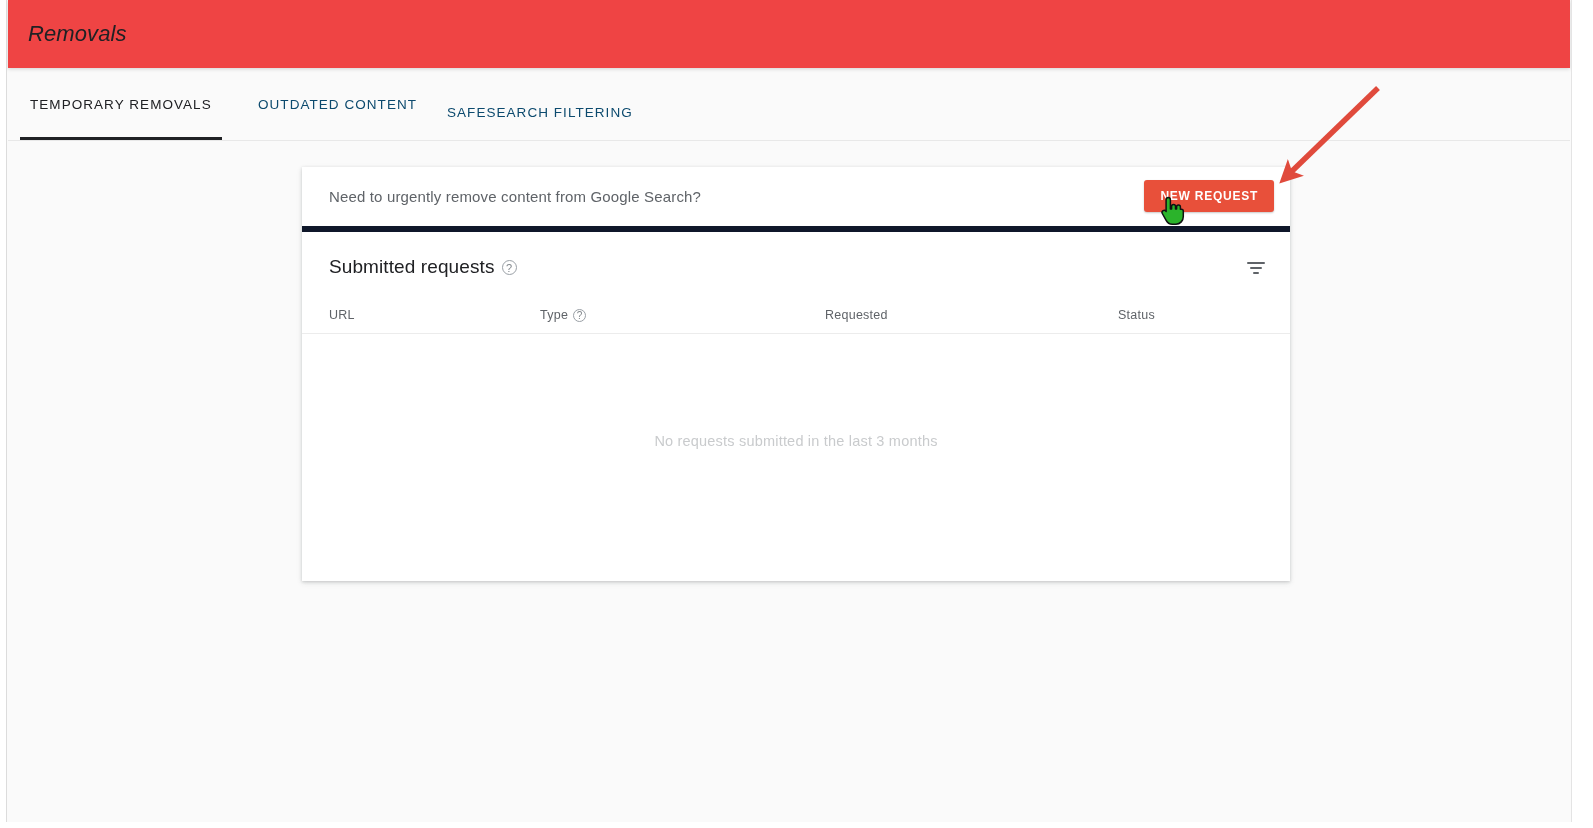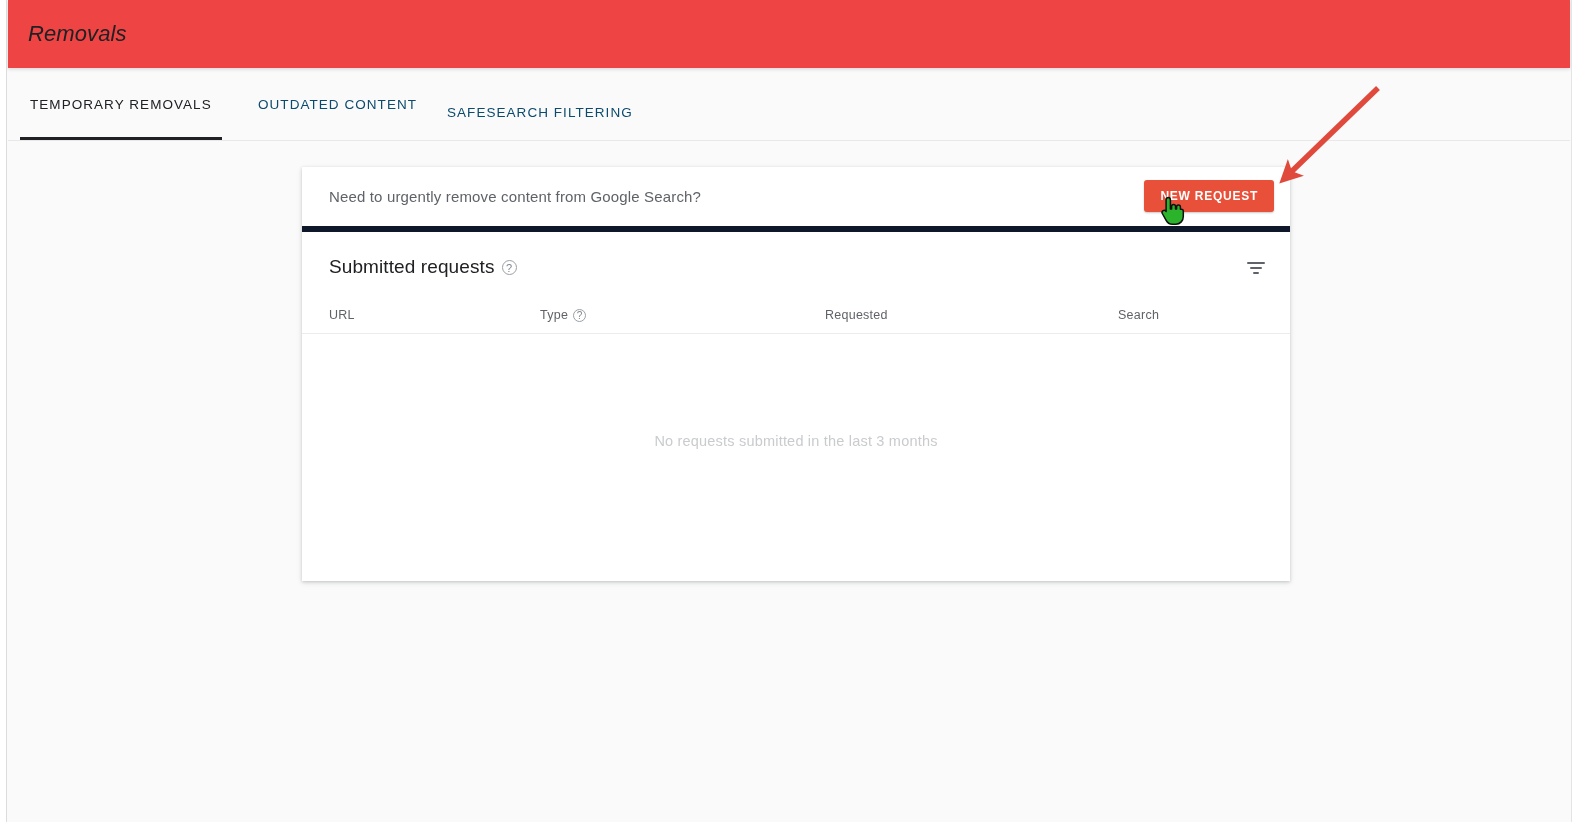--- a/index.html
+++ b/index.html
@@ -338,21 +338,21 @@
       <div id="th-url" class="th">
         <span>URL</span>
       </div>
       <div id="th-type" class="th">
         <span>Type</span><span class="help-dot small">?</span>
       </div>
       <div id="th-requested" class="th">
         <span>Requested</span>
       </div>
       <div id="th-status" class="th">
-        <span>Search</span>
+        <span>Status</span>
       </div>
     </div>
 
     <div class="table-body">
       <div class="empty-msg">No requests submitted in the last 3 months</div>
     </div>
 
   </div>
 
   <svg class="annot-arrow" viewBox="0 0 1593 828" xmlns="http://www.w3.org/2000/svg">

